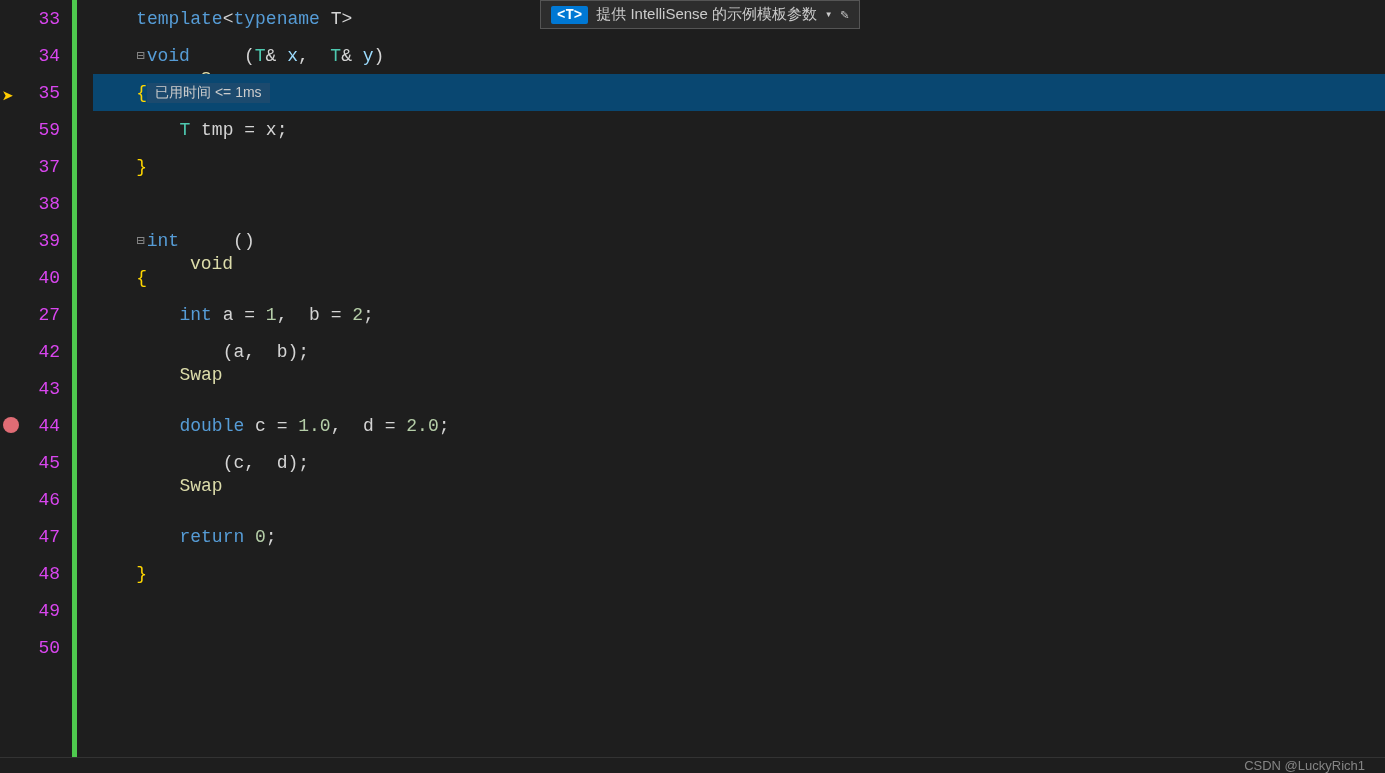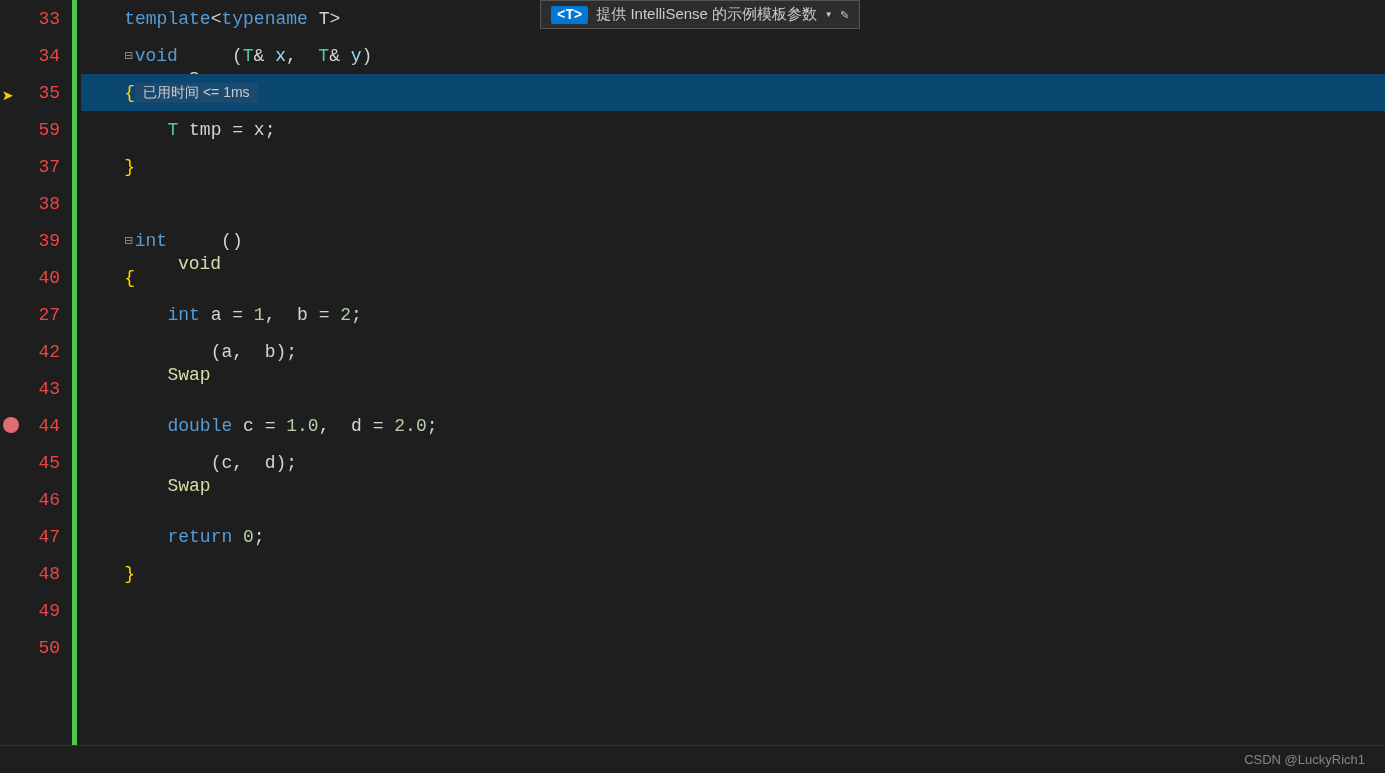--- a/index.html
+++ b/index.html
@@ -97,21 +97,21 @@
       height: 16px;
       background-color: #e06c75;
       border-radius: 50%;
       left: 3px;
     }
 
     
     .line-numbers {
       min-width: 50px;
       background-color: #1e1e1e;
-      color: #ef4444;
+      color: #d946ef;
       text-align: right;
       padding-right: 12px;
       padding-top: 0;
       user-select: none;
     }
 
     .line-number {
       height: 37px;
       display: flex;
       align-items: center;
@@ -122,21 +122,21 @@
     
     .green-bar {
       width: 5px;
       background-color: #4ec94e;
       flex-shrink: 0;
     }
 
     
     .code-content {
       flex: 1;
-      padding-left: 4px;
+      padding-left: 16px;
       overflow: hidden;
     }
 
     .code-line {
       height: 37px;
       display: flex;
       align-items: center;
       font-size: 18px;
       white-space: pre;
       position: relative;
@@ -156,21 +156,21 @@
 
     
     .fold-minus {
       color: #858585;
       margin-right: 2px;
       font-size: 14px;
     }
 
     
     .bottom-bar {
-      height: 28px;
+      height: 16px;
       background-color: #1e1e1e;
       border-top: 1px solid #333;
       display: flex;
       align-items: center;
       justify-content: flex-end;
       padding-right: 20px;
       font-size: 13px;
       color: #858585;
       font-family: 'Microsoft YaHei', sans-serif;
     }

